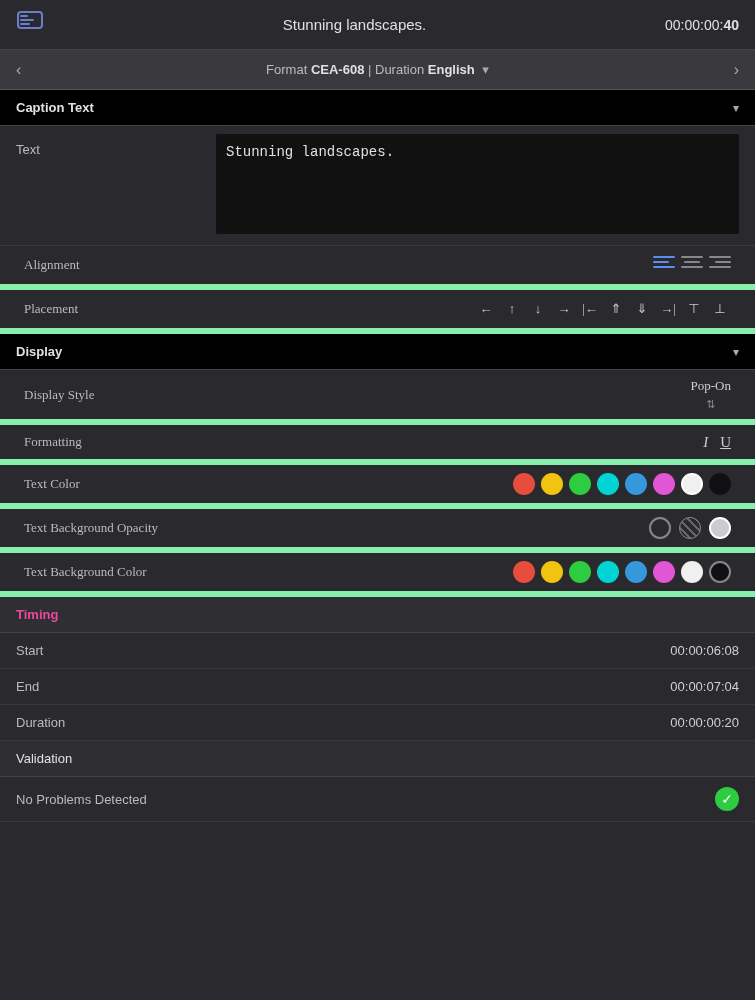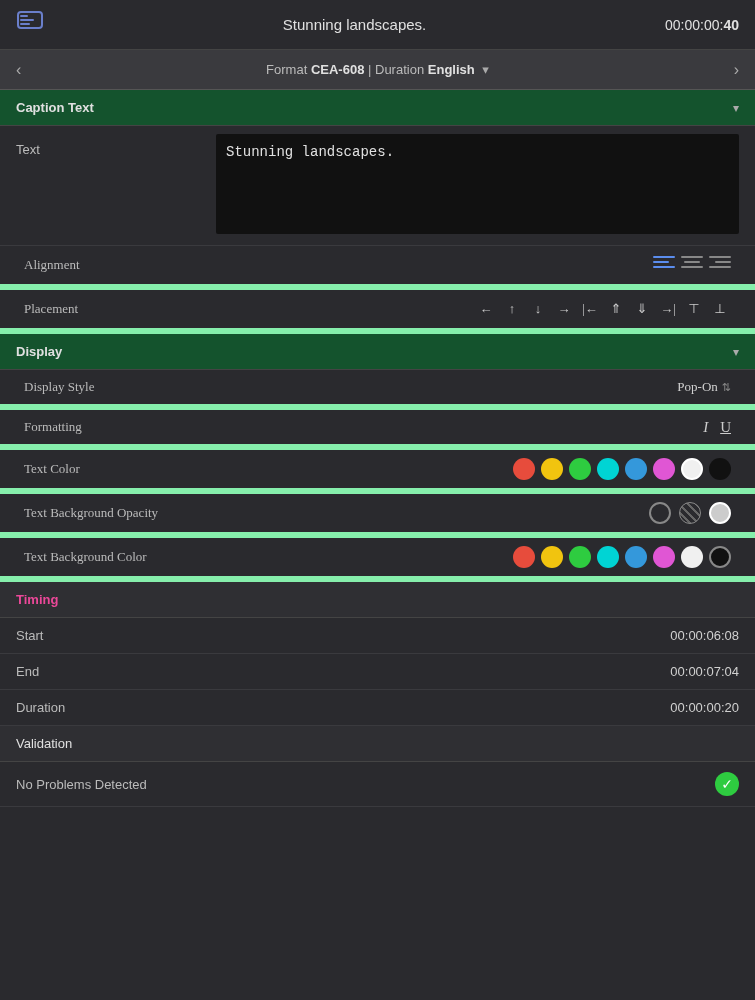--- a/index.html
+++ b/index.html
@@ -68,21 +68,21 @@
       color: #aaa;
       margin-left: 4px;
       cursor: pointer;
     }
 
     
     .section-header {
       display: flex;
       align-items: center;
       justify-content: space-between;
-      background: #14532d;
+      background: #000000;
       padding: 10px 16px;
       border-bottom: 1px solid #444;
       cursor: pointer;
     }
     .section-header-label {
       font-size: 13px;
       font-weight: 600;
       color: #e0e0e0;
     }
     .section-chevron {
@@ -160,20 +160,21 @@
     }
 
     
     .display-style-value {
       color: #d0d0d0;
       font-size: 13px;
       display: flex;
       align-items: center;
       gap: 4px;
       cursor: pointer;
+      flex-direction: column;
     }
     .updown-arrow {
       font-size: 11px;
       color: #888;
     }
 
     
     .format-btns {
       display: flex;
       align-items: center;

